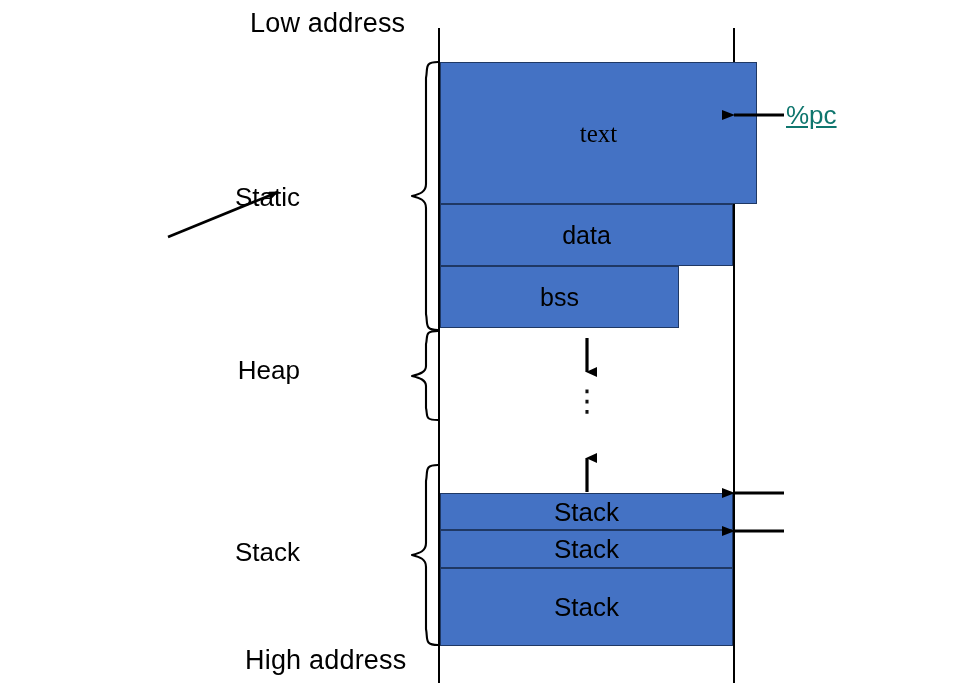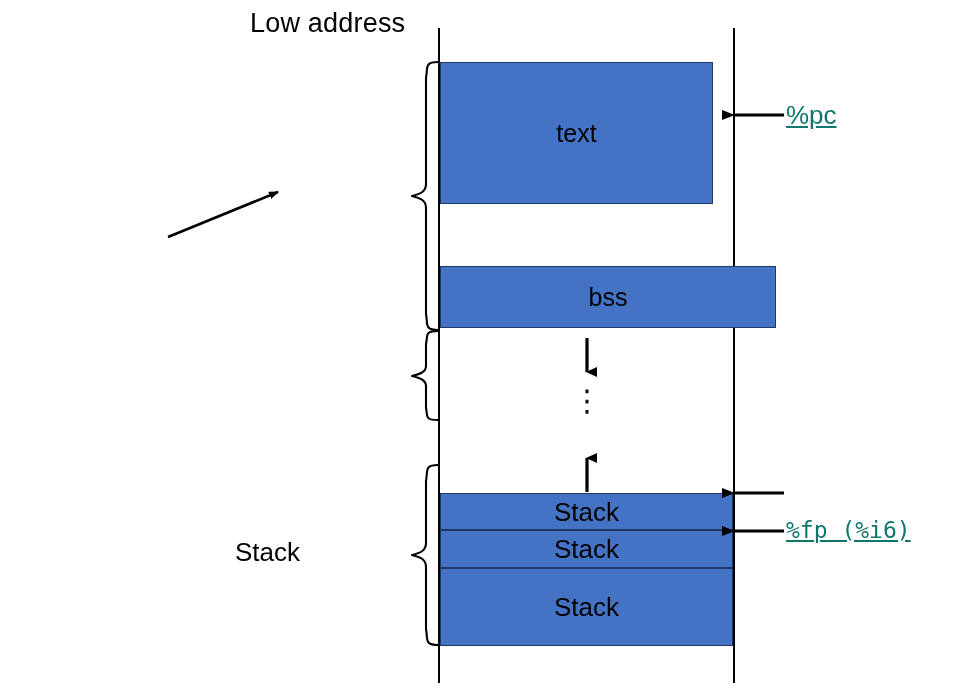--- a/index.html
+++ b/index.html
@@ -88,20 +88,21 @@
 
   svg { display: block; overflow: visible; }
 </style>
 </head>
 <body>
 
 <div id="stage">
 
   <div class="abs addr-label" style="left:250px; top:8px;">Low address</div>
 
+  <div class="abs addr-label" style="left:245px; top:645px;">High address</div>
 
 
   <svg class="abs" style="left:150px; top:170px;" width="160" height="80">
     <defs>
       <marker id="arrowSolid" markerWidth="11" markerHeight="11" refX="9" refY="4" orient="auto" markerUnits="userSpaceOnUse">
         <path d="M0,0 L10,4 L0,8 z" fill="#000"></path>
       </marker>
     </defs>
     <line x1="18" y1="67" x2="128" y2="22" stroke="#000" stroke-width="2.6" marker-end="url(#arrowSolid)"></line>
   </svg>
@@ -117,32 +118,37 @@
   <svg class="abs" style="left:398px; top:328px;" width="44" height="96">
     <path d="M40,3 C26,3 30,8 28,16 L28,38 C28,44 22,46 14,48
              C22,50 28,52 28,58 L28,80 C30,88 26,92 40,92" fill="none" stroke="#000" stroke-width="2.1" stroke-linecap="round" stroke-linejoin="round"></path>
   </svg>
 
   <svg class="abs" style="left:398px; top:461px;" width="44" height="188">
     <path d="M40,4 C26,4 30,10 28,20 L28,82 C28,90 22,92 14,94
              C22,96 28,98 28,106 L28,168 C30,178 26,184 40,184" fill="none" stroke="#000" stroke-width="2.1" stroke-linecap="round" stroke-linejoin="round"></path>
   </svg>
 
+  <div class="abs region-label" style="left:180px; top:182px; width:120px;">Static</div>
 
+  <div class="abs region-label" style="left:180px; top:355px; width:120px;">Heap</div>
 
   <div class="abs region-label" style="left:180px; top:537px; width:120px;">Stack</div>
 
   <div class="abs free-area" style="left:438px; top:328px; width:297px; height:165px;"></div>
 
-  <div class="abs seg" style="left:440px; top:62px; width:273px; height:142px;">
+  <div class="abs seg" style="left:440px; top:62px; width:317px; height:142px;font-family:Liberation Serif, serif;">
     <span class="seg-label">text</span>
   </div>
 
+  <div class="abs seg" style="left:440px; top:204px; width:293px; height:62px;">
+    <span class="seg-label">data</span>
+  </div>
 
-  <div class="abs seg" style="left:440px; top:266px; width:336px; height:62px;">
+  <div class="abs seg" style="left:440px; top:266px; width:239px; height:62px;">
     <span class="seg-label">bss</span>
   </div>
 
   <div class="abs seg" style="left:440px; top:493px; width:293px; height:37px;">
     <span class="seg-label stack-label">Stack</span>
   </div>
 
   <div class="abs seg" style="left:440px; top:530px; width:293px; height:38px;">
     <span class="seg-label stack-label">Stack</span>
   </div>
@@ -180,15 +186,14 @@
   </svg>
   <div class="abs ptr-label" style="left:786px; top:100px;">%pc</div>
 
   <svg class="abs" style="left:726px; top:482px;" width="62" height="22">
     <line x1="58" y1="11" x2="8" y2="11" stroke="#000" stroke-width="2.8" marker-end="url(#arrLeft)"></line>
   </svg>
 
   <svg class="abs" style="left:726px; top:520px;" width="62" height="22">
     <line x1="58" y1="11" x2="8" y2="11" stroke="#000" stroke-width="2.8" marker-end="url(#arrLeft)"></line>
   </svg>
-  <div class="abs ptr-label mono" style="left:786px; top:517px;">%fp (%i6)</div>
 
 </div>
 
 </body></html>

